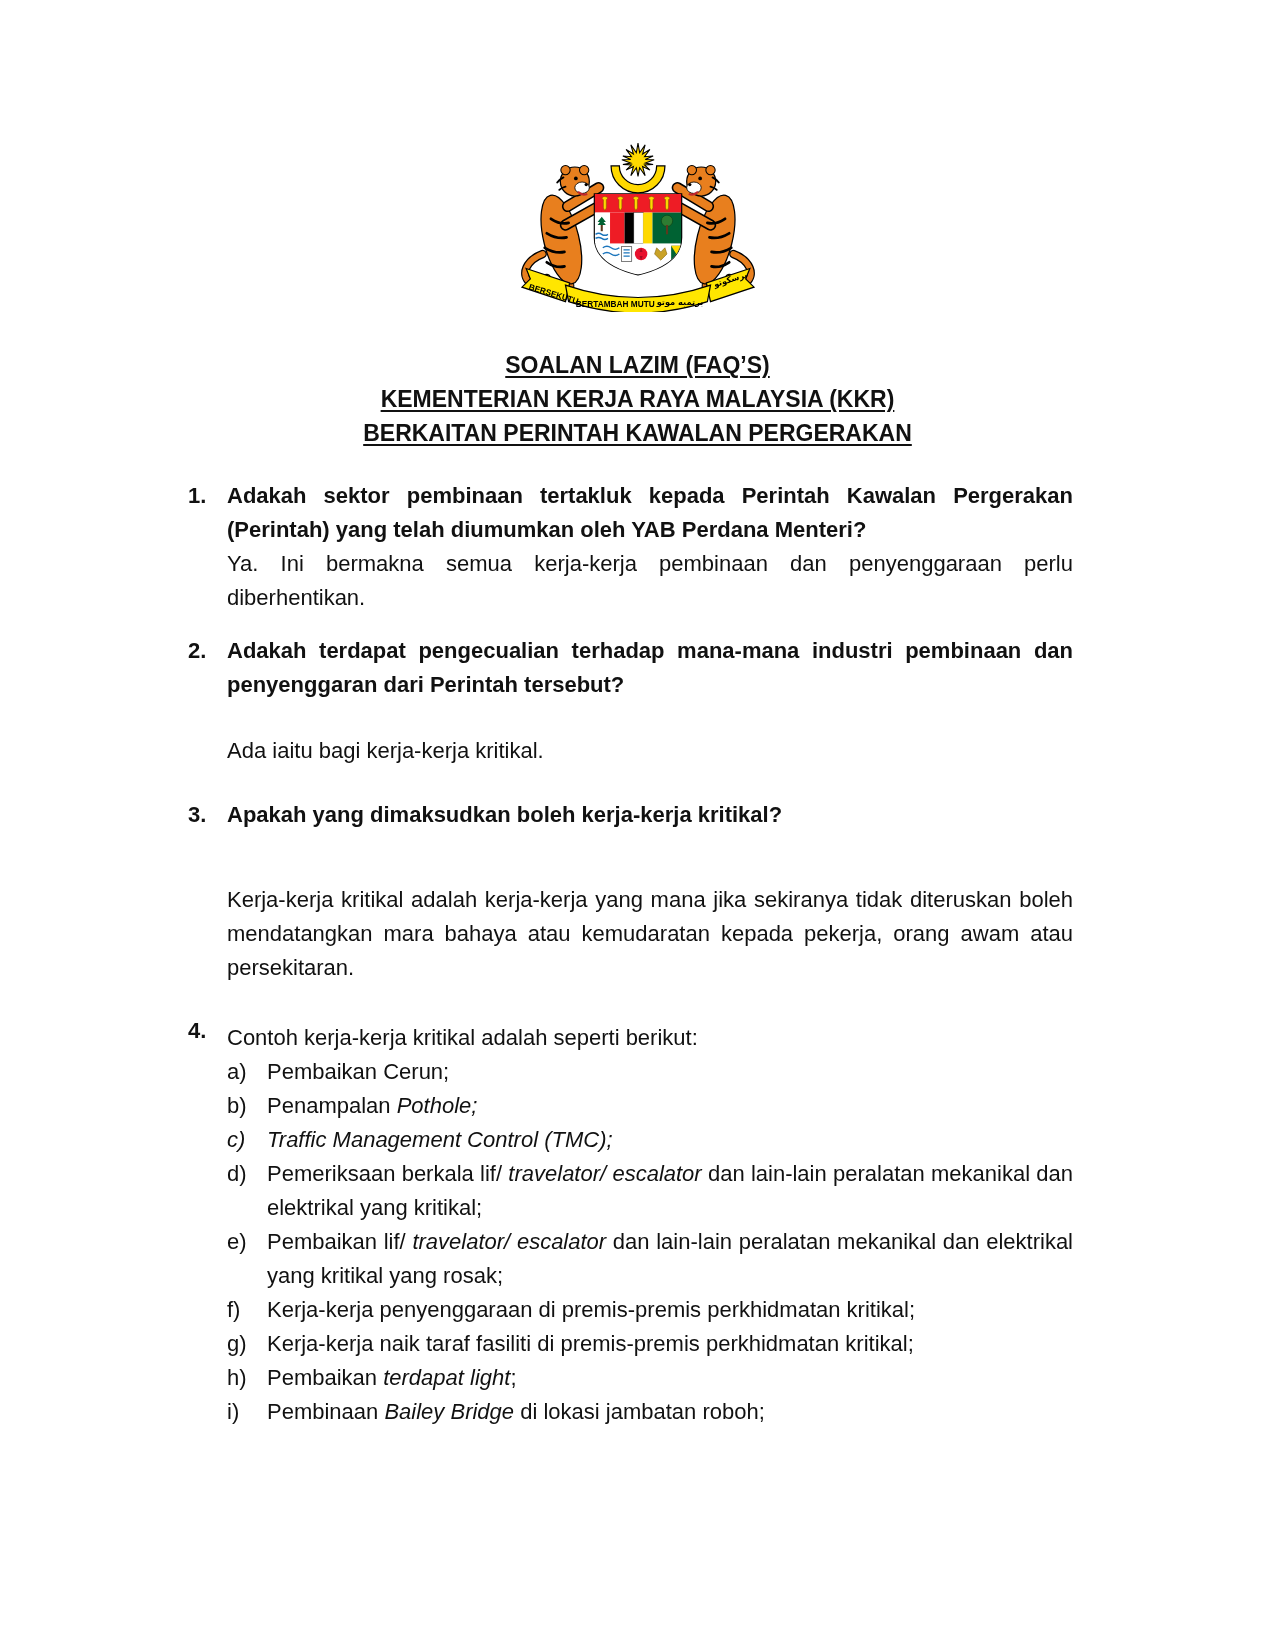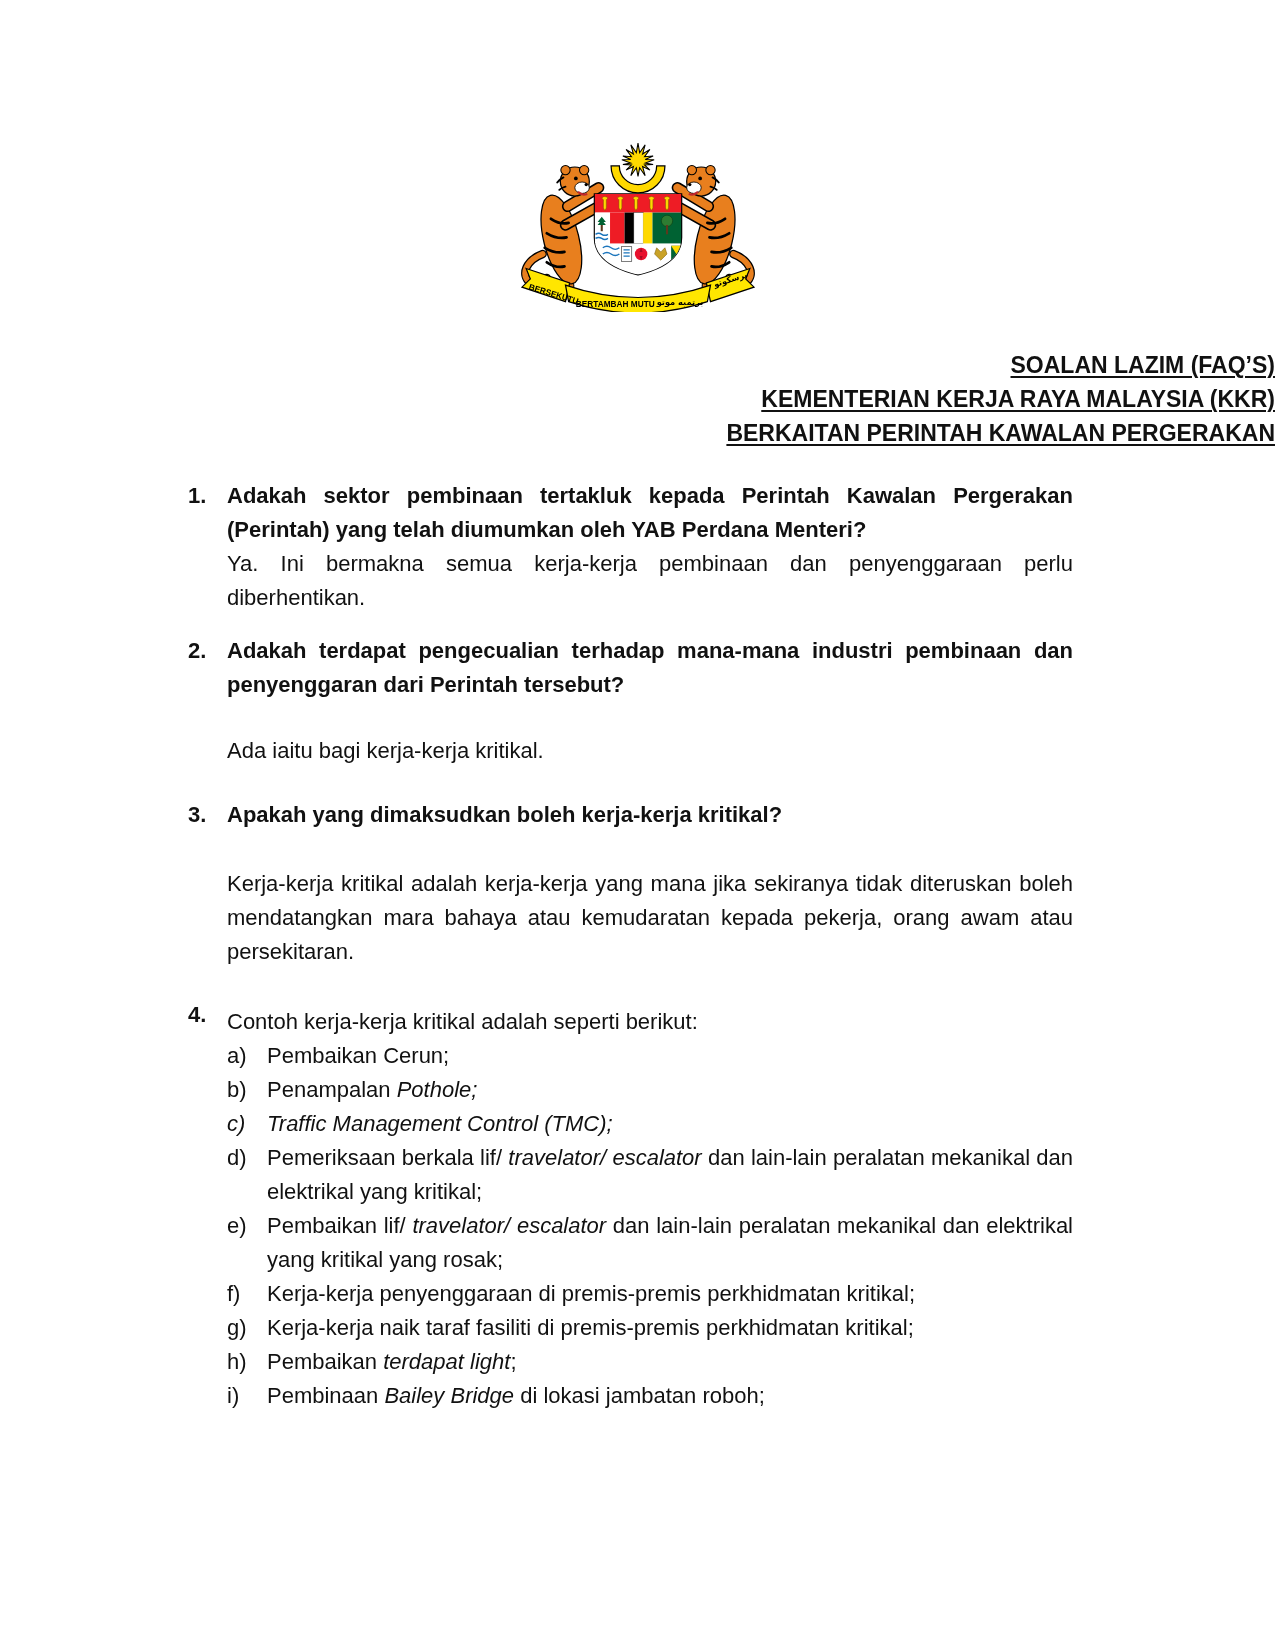--- a/index.html
+++ b/index.html
@@ -29,21 +29,20 @@
     margin-top: 36px;
     text-align: center;
     font-weight: bold;
     font-size: 23px;
     line-height: 34px;
   }
   .doc-title .tline {
     text-decoration: underline;
     text-decoration-thickness: 2px;
     text-underline-offset: 3px;
-    text-align: right;
   }
   .faq-q {
     position: relative;
     padding-left: 39px;
     font-weight: bold;
     font-size: 22px;
     line-height: 34px;
     text-align: justify;
   }
   .faq-q .num { position: absolute; left: 0; top: 0; }
@@ -51,21 +50,21 @@
     margin-left: 39px;
     font-size: 22px;
     line-height: 34px;
     text-align: justify;
   }
   .mt-q1 { margin-top: 29px; }
   .mt-a1 { }
   .mt-q2 { margin-top: 19px; }
   .mt-a2 { margin-top: 32px; }
   .mt-q3 { margin-top: 30px; }
-  .mt-a3 { margin-top: 35px; }
+  .mt-a3 { margin-top: 51px; }
   .mt-q4 { margin-top: 29px; }
   .mt-intro { margin-top: 36px; }
   .ex-list { margin-top: 0; }
   .ex {
     position: relative;
     padding-left: 79px;
     font-size: 22px;
     line-height: 34px;
     text-align: justify;
   }

